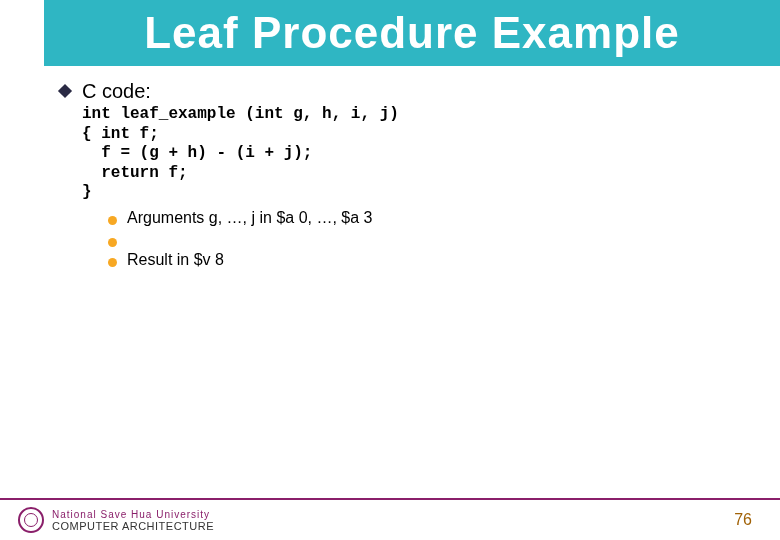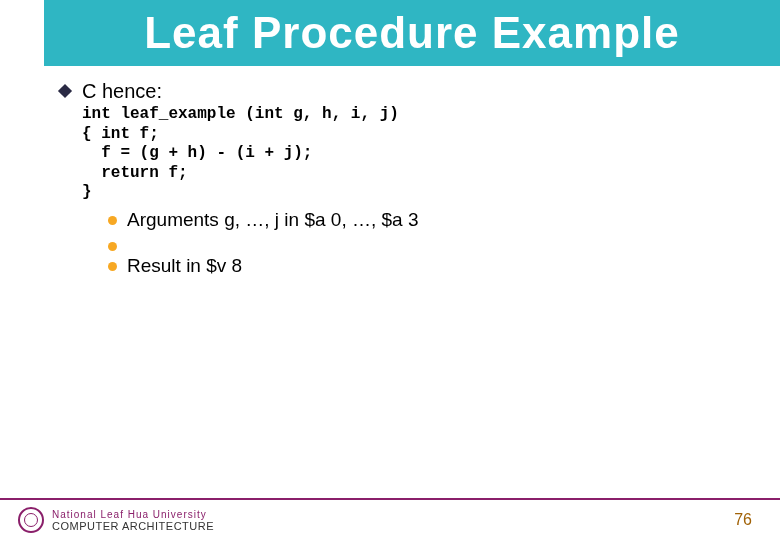--- a/index.html
+++ b/index.html
@@ -66,21 +66,21 @@
   }
   .dot {
     width: 9px;
     height: 9px;
     border-radius: 50%;
     background: #f7a823;
     flex: 0 0 auto;
     margin-top: 7px;
   }
   .sub-text {
-    font-size: 19px;
+    font-size: 16px;
     color: #000;
   }
   .footer {
     position: absolute;
     left: 0;
     right: 0;
     bottom: 0;
     border-top: 2px solid #8a1f6a;
     height: 42px;
     display: flex;
@@ -128,21 +128,21 @@
 <body>
 
 <div class="title-bar">
   <h1>Leaf Procedure Example</h1>
 </div>
 
 <div class="content">
 
   <div class="bullet-line">
     <span class="diamond"></span>
-    <span class="heading-label">C hence:</span>
+    <span class="heading-label">C code:</span>
   </div>
 
   <div class="code-block">int leaf_example (int g, h, i, j)
 { int f;
   f = (g + h) - (i + j);
   return f;
 }</div>
 
   <div class="sub-list">
     <div class="sub-item">
@@ -157,18 +157,18 @@
       <span class="sub-text">Result in $v 8</span>
     </div>
   </div>
 
 </div>
 
 <div class="footer">
   <div class="footer-left">
     <span class="uni-logo"></span>
     <div>
-      <div class="uni-text">National Leaf Hua University</div>
+      <div class="uni-text">National Save Hua University</div>
       <div class="uni-sub">COMPUTER ARCHITECTURE</div>
     </div>
   </div>
   <div class="page-num">76</div>
 </div>
 
 </body></html>

